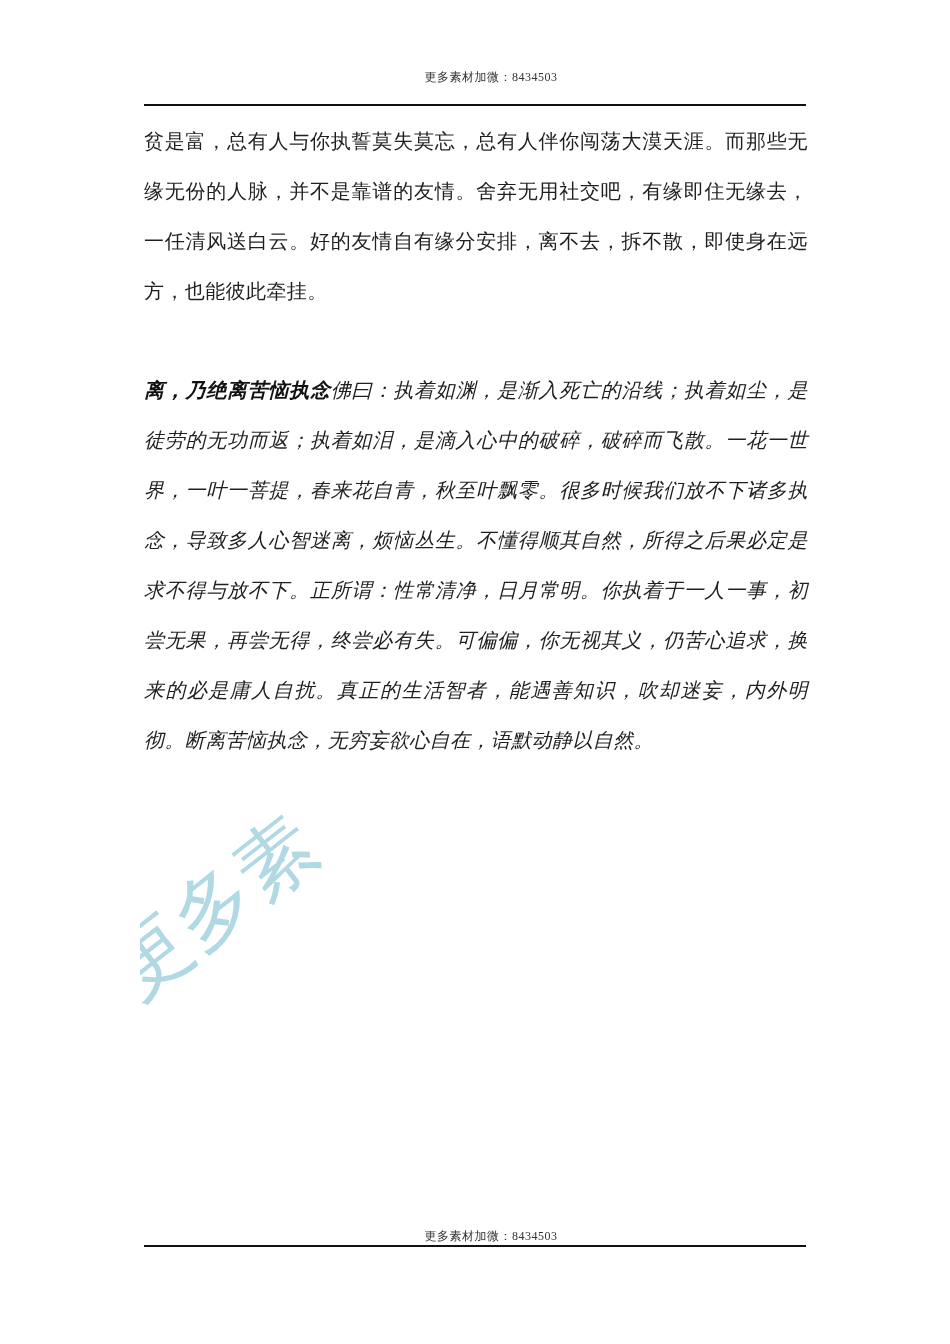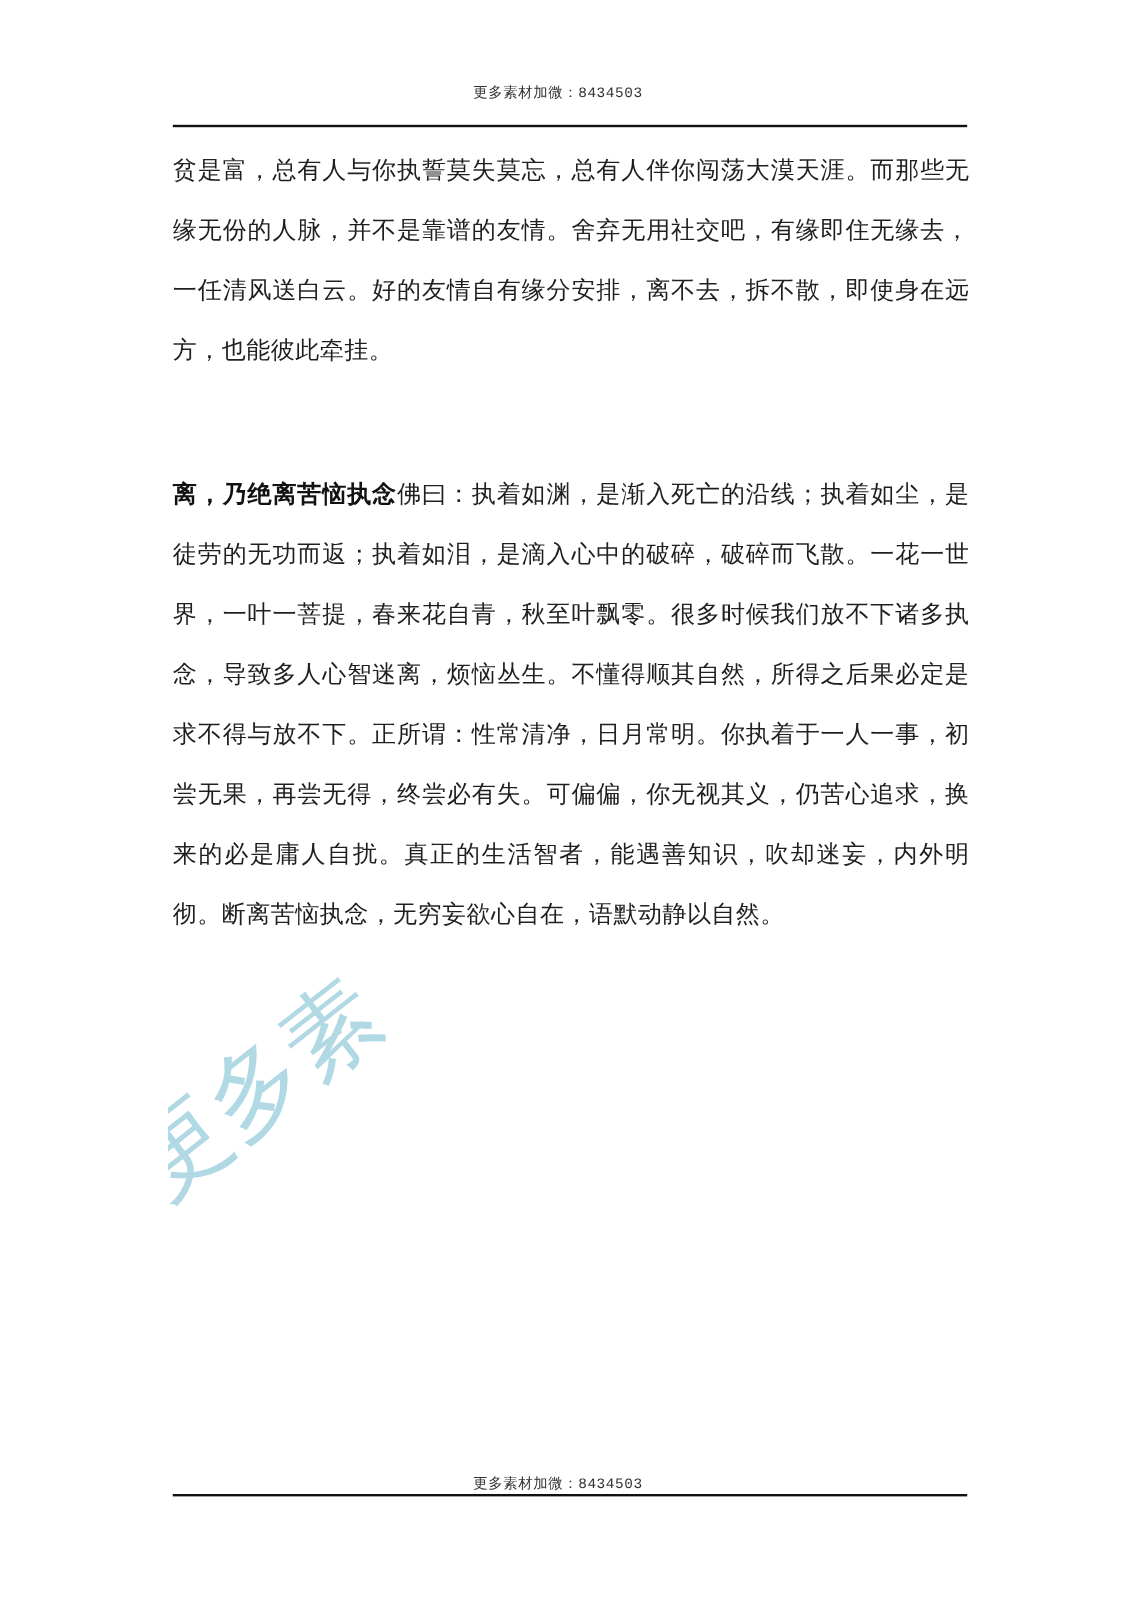--- a/index.html
+++ b/index.html
@@ -15,24 +15,24 @@
       font-family: "DejaVu Sans", "Liberation Sans", sans-serif;
       color: #1a1a1a;
     }
     .page {
       position: absolute;
       left: 0; top: 0;
       width: 950px; height: 1344px;
     }
     .header-text, .footer-text {
       position: absolute;
-      left: 134px;
+      left: 160px;
       width: 662px;
       text-align: center;
-      font-family: Liberation Mono, monospace;
+      font-family: Liberation Serif, serif;
       font-size: 12px;
       color: #333;
       letter-spacing: 0.5px;
     }
     .header-text { top: 69px; }
     .footer-text { top: 1228px; }
     .rule {
       position: absolute;
       left: 144px;
       width: 662px;
@@ -46,21 +46,21 @@
       position: absolute;
       left: 144px;
       width: 664px;
       font-size: 20px;
       line-height: 50px;
       color: #1f1f1f;
       letter-spacing: 0.4px;
       text-align: justify;
     }
     .para1 { top: 116px; }
-    .para2 { top: 386px; }
+    .para2 { top: 365px; font-style: italic; }
     .para2 .lead { font-weight: bold; color: #111; }
 
     .watermark {
       position: absolute;
       left: 140px;
       top: 800px;
       width: 320px;
       height: 220px;
       overflow: hidden;
     }

